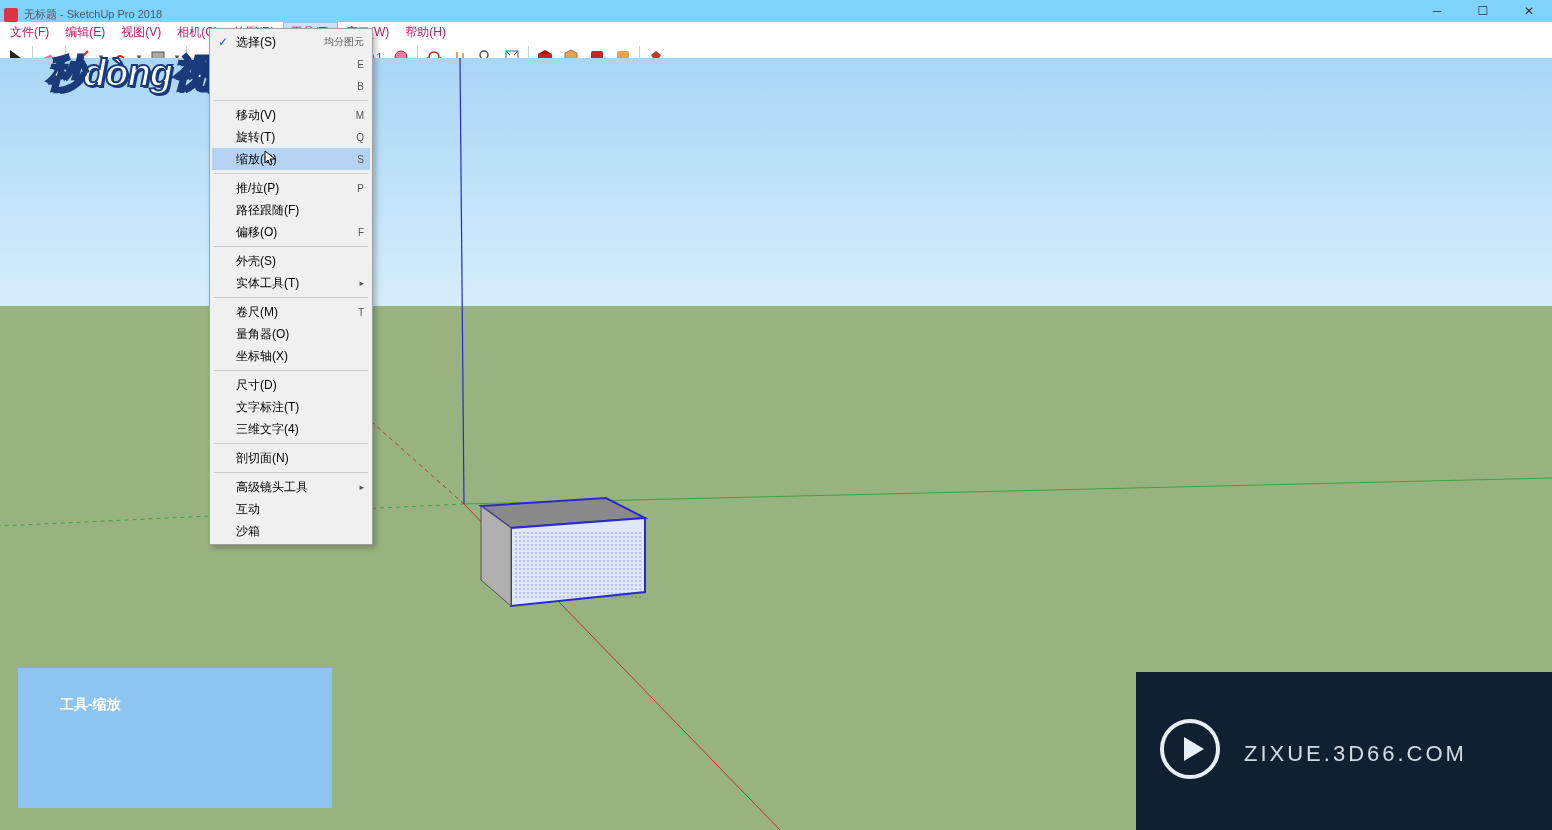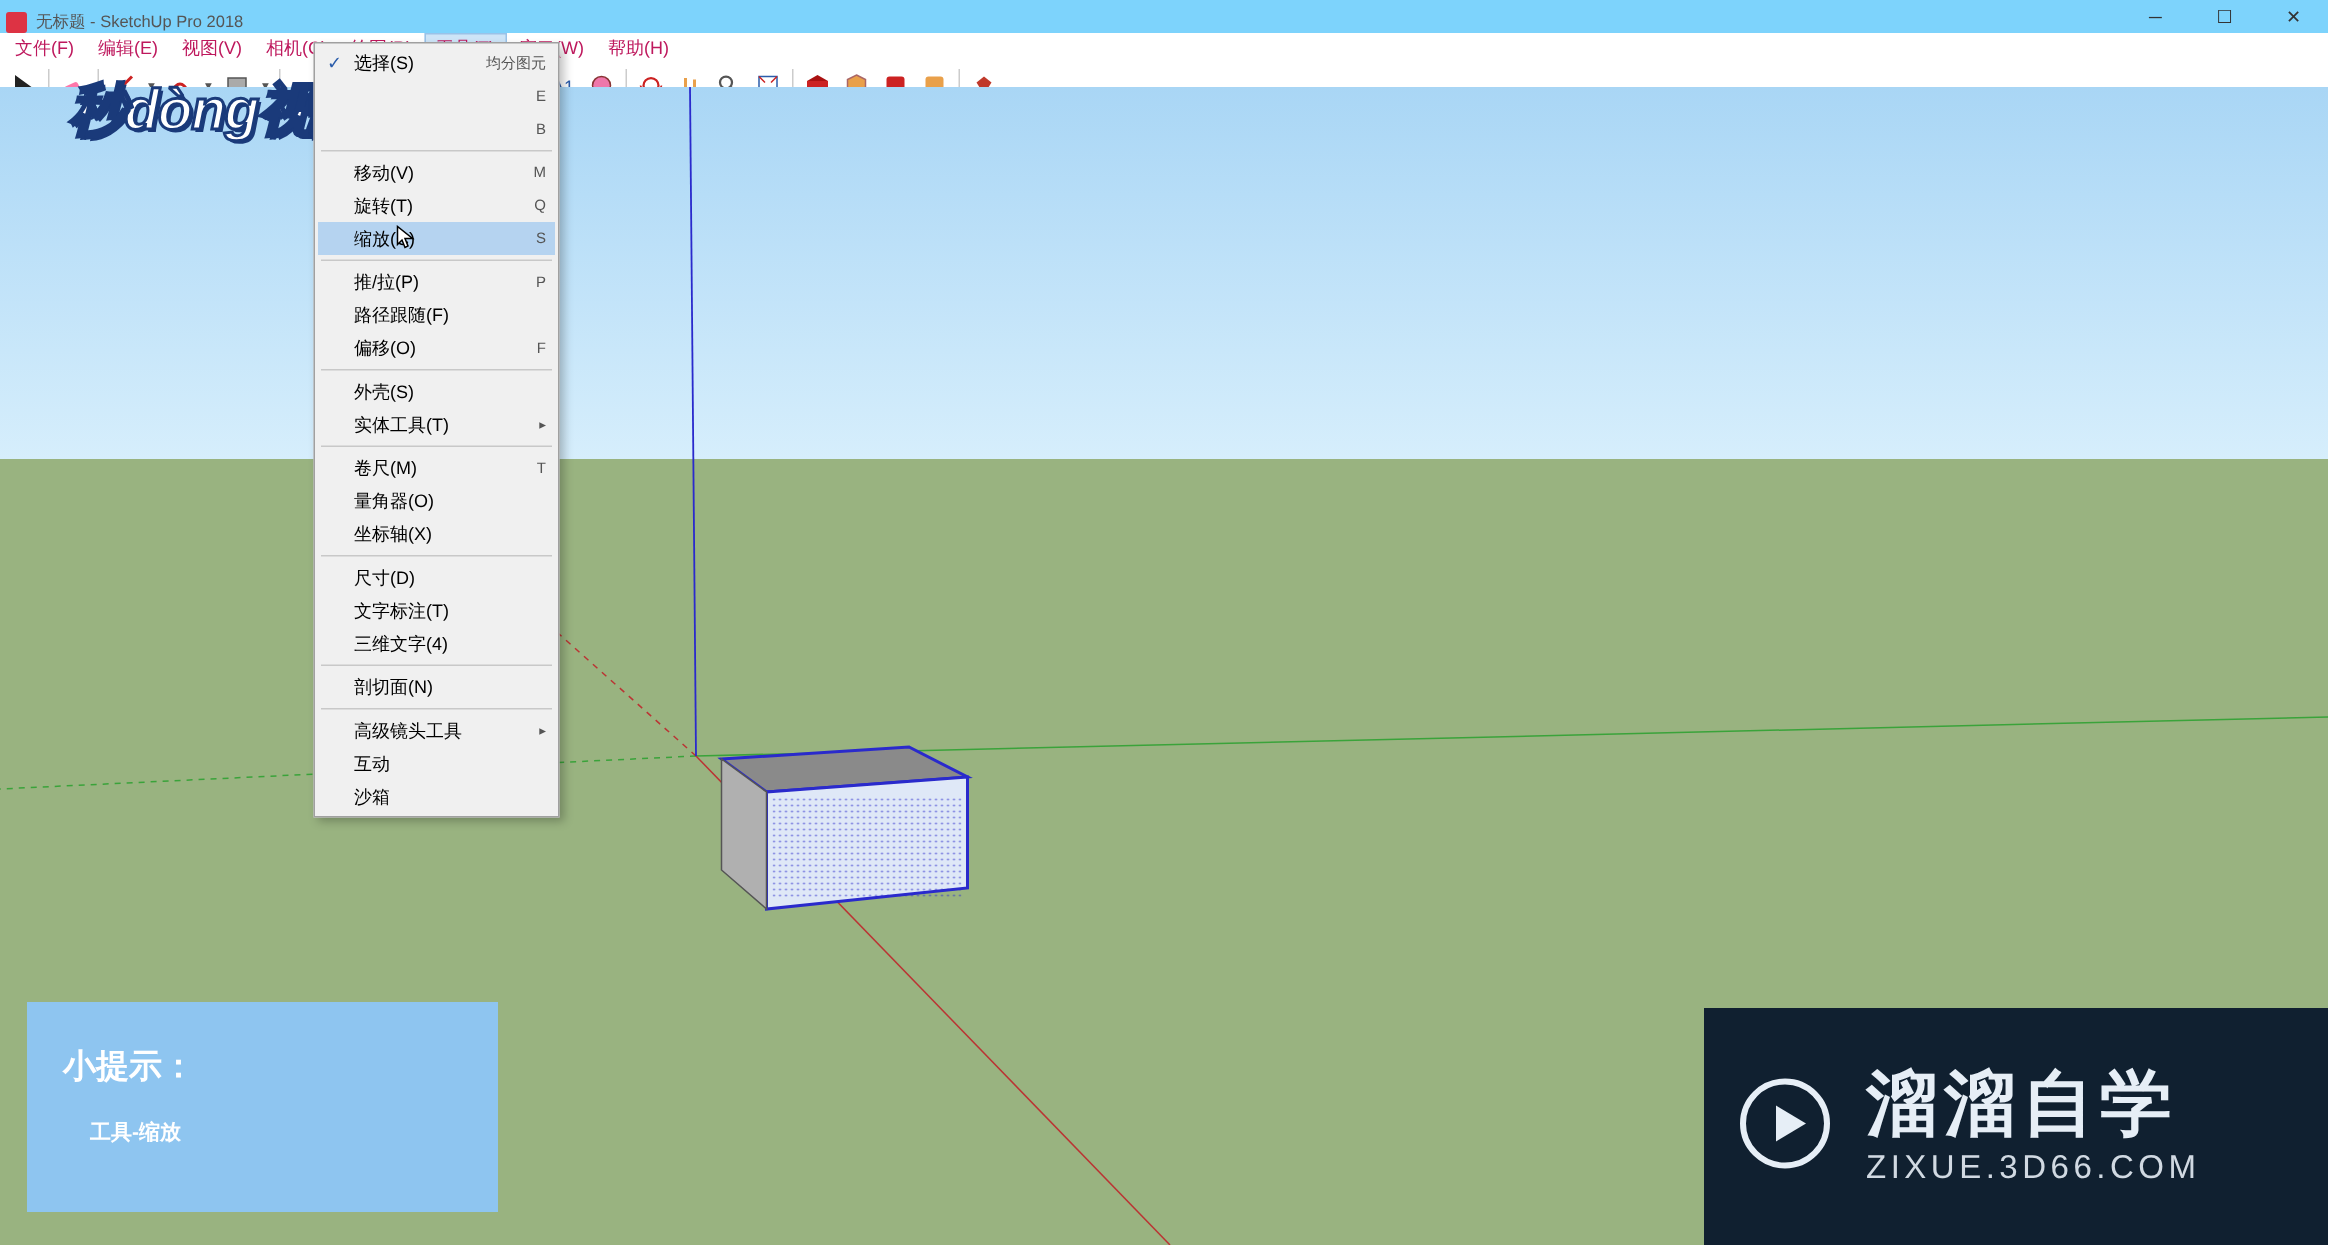--- a/index.html
+++ b/index.html
@@ -287,33 +287,31 @@
 
     <rect x="44" y="56" width="126" height="68" fill="url(#dots)" opacity="0.6"></rect>
     <defs>
       <pattern id="dots" width="4" height="4" patternUnits="userSpaceOnUse">
         <circle cx="1" cy="1" r="0.7" fill="#2a2acc"></circle>
       </pattern>
     </defs>
   </svg>
 
   <div class="tip-box">
-    <div class="tip-title">小提示：</div>
     <div class="tip-body">工具-缩放</div>
   </div>
 
   <div class="brand-box">
     <div class="play-icon">
       <svg viewBox="0 0 64 64">
           <circle cx="32" cy="32" r="28" stroke="#e6eef6" stroke-width="4" fill="none"></circle>
           <polygon points="26,20 26,44 46,32" fill="#e6eef6"></polygon>
         </svg>
     </div>
     <div class="brand-text">
-      <div class="brand-big">溜溜自学</div>
       <div class="brand-small">ZIXUE.3D66.COM</div>
     </div>
   </div>
 </div>
 
 <div class="watermark-left">
   <span class="wm-text">秒dòng视频</span>
 </div>
 
 </body></html>

